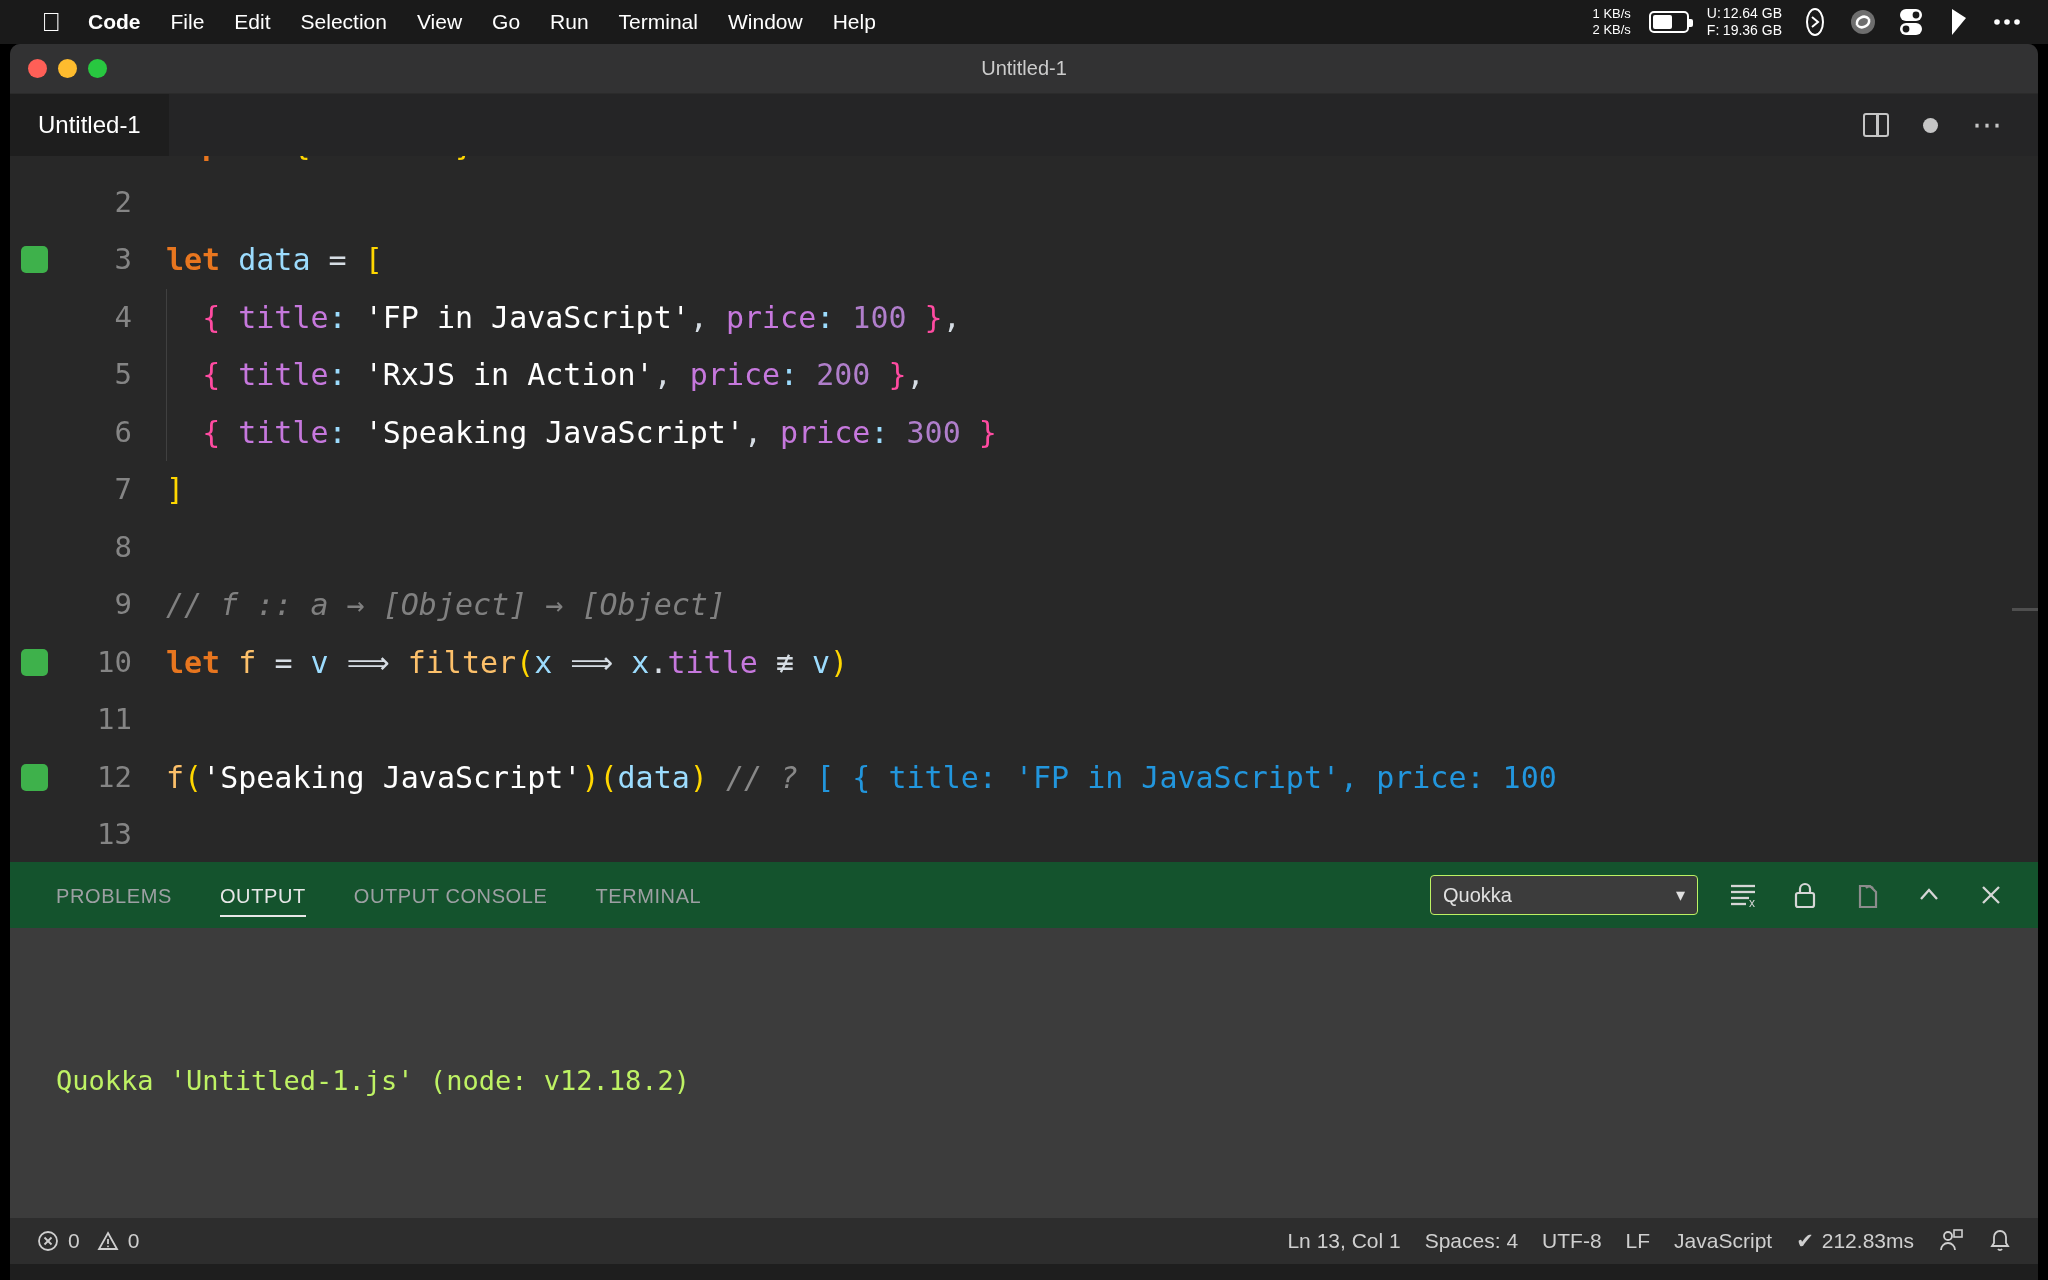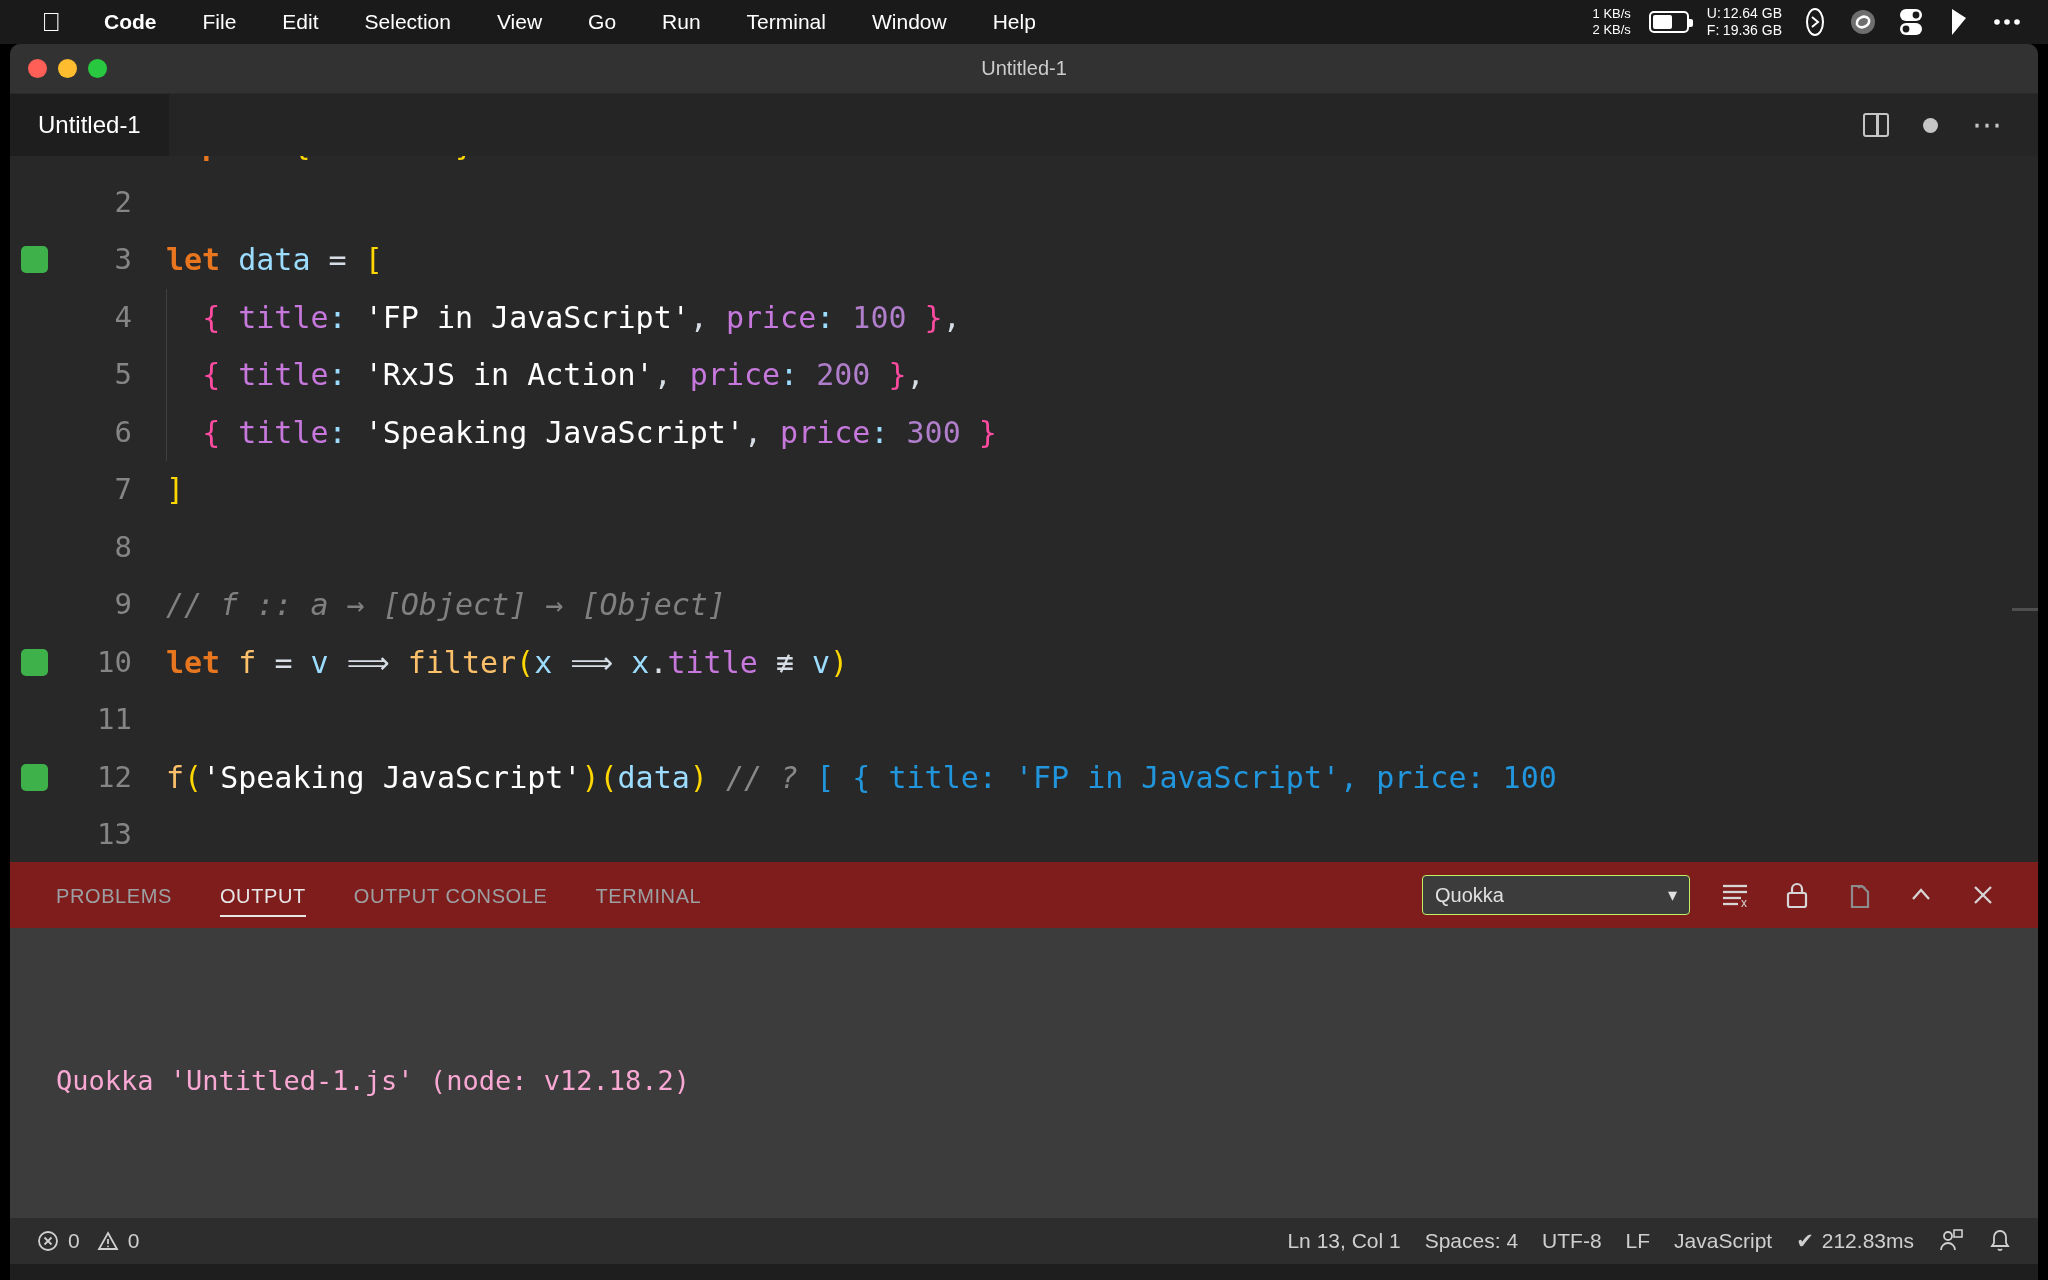--- a/index.html
+++ b/index.html
@@ -17,21 +17,21 @@
     background: #1a1a1a;
     display: flex; align-items: center;
     color: #fff; font-size: 22px;
     padding: 0 18px;
   }
   .apple-logo {
     width: 22px; height: 26px; margin: 0 26px 0 22px;
     display: flex; align-items: center; justify-content: center;
     font-size: 26px; line-height: 1;
   }
-  .menu-item { margin-right: 30px; white-space: nowrap; font-size: 21px; margin-left: 16px; }
+  .menu-item { margin-right: 30px; white-space: nowrap; font-size: 21px; }
   .menu-item.bold { font-weight: bold; }
   .menubar-right {
     margin-left: auto; display: flex; align-items: center; gap: 18px;
     padding-right: 8px;
   }
   .netspeed {
     font-size: 13px; line-height: 1.25; text-align: right; color: #fff;
   }
   .batt {
     width: 40px; height: 22px; border: 2.5px solid #fff; border-radius: 5px;
@@ -135,22 +135,22 @@
   .t-quokka { color: #2296dd; }
   .t-quokka-q { color: #888888; font-style: italic; }
   .scroll-tick {
     position: absolute; right: 0; top: 452px; width: 26px; height: 3px;
     background: #4f4f4f;
   }
 
   
   .panel { background: #3c3c3c; height: 356px; display: flex; flex-direction: column; }
   .panel-head {
-    height: 66px; display: flex; align-items: center; padding: 0 8px 0 46px;
-    background: #7f1d1d;
+    height: 66px; display: flex; align-items: center; padding: 0 0 0 46px;
+    background: #14532d;
   }
   .ptab {
     font-size: 20px; letter-spacing: 0.6px; color: #9da0a3;
     margin-right: 48px; padding: 16px 0 13px 0; position: relative;
     white-space: nowrap;
   }
   .ptab.active { color: #e7e7e7; }
   .ptab.active::after {
     content: ""; position: absolute; left: 0; right: 0; bottom: 4px;
     height: 2px; background: #e7e7e7;
@@ -168,21 +168,21 @@
   .pa-icon {
     width: 34px; height: 34px; color: #d6d6d6;
     display: flex; align-items: center; justify-content: center;
   }
   .panel-body {
     flex: 1; background: #3c3c3c; overflow: hidden;
     padding: 10px 0 0 46px;
     font-family: "DejaVu Sans Mono", monospace;
     font-size: 27px; line-height: 57px; white-space: pre;
   }
-  .o-head  { color: #f9a8d4; }
+  .o-head  { color: #bef264; }
 
   
   .statusbar {
     height: 46px; background: #2d2d2d; display: flex; align-items: center;
     color: #cfcfcf; font-size: 21px; padding: 0 26px;
   }
   .sb-left { display: flex; align-items: center; gap: 10px; }
   .sb-right { margin-left: auto; display: flex; align-items: center; gap: 24px; }
   .sb-item { display: flex; align-items: center; gap: 8px; white-space: nowrap; }
   .sb-ico { display: inline-flex; align-items: center; justify-content: center; }

